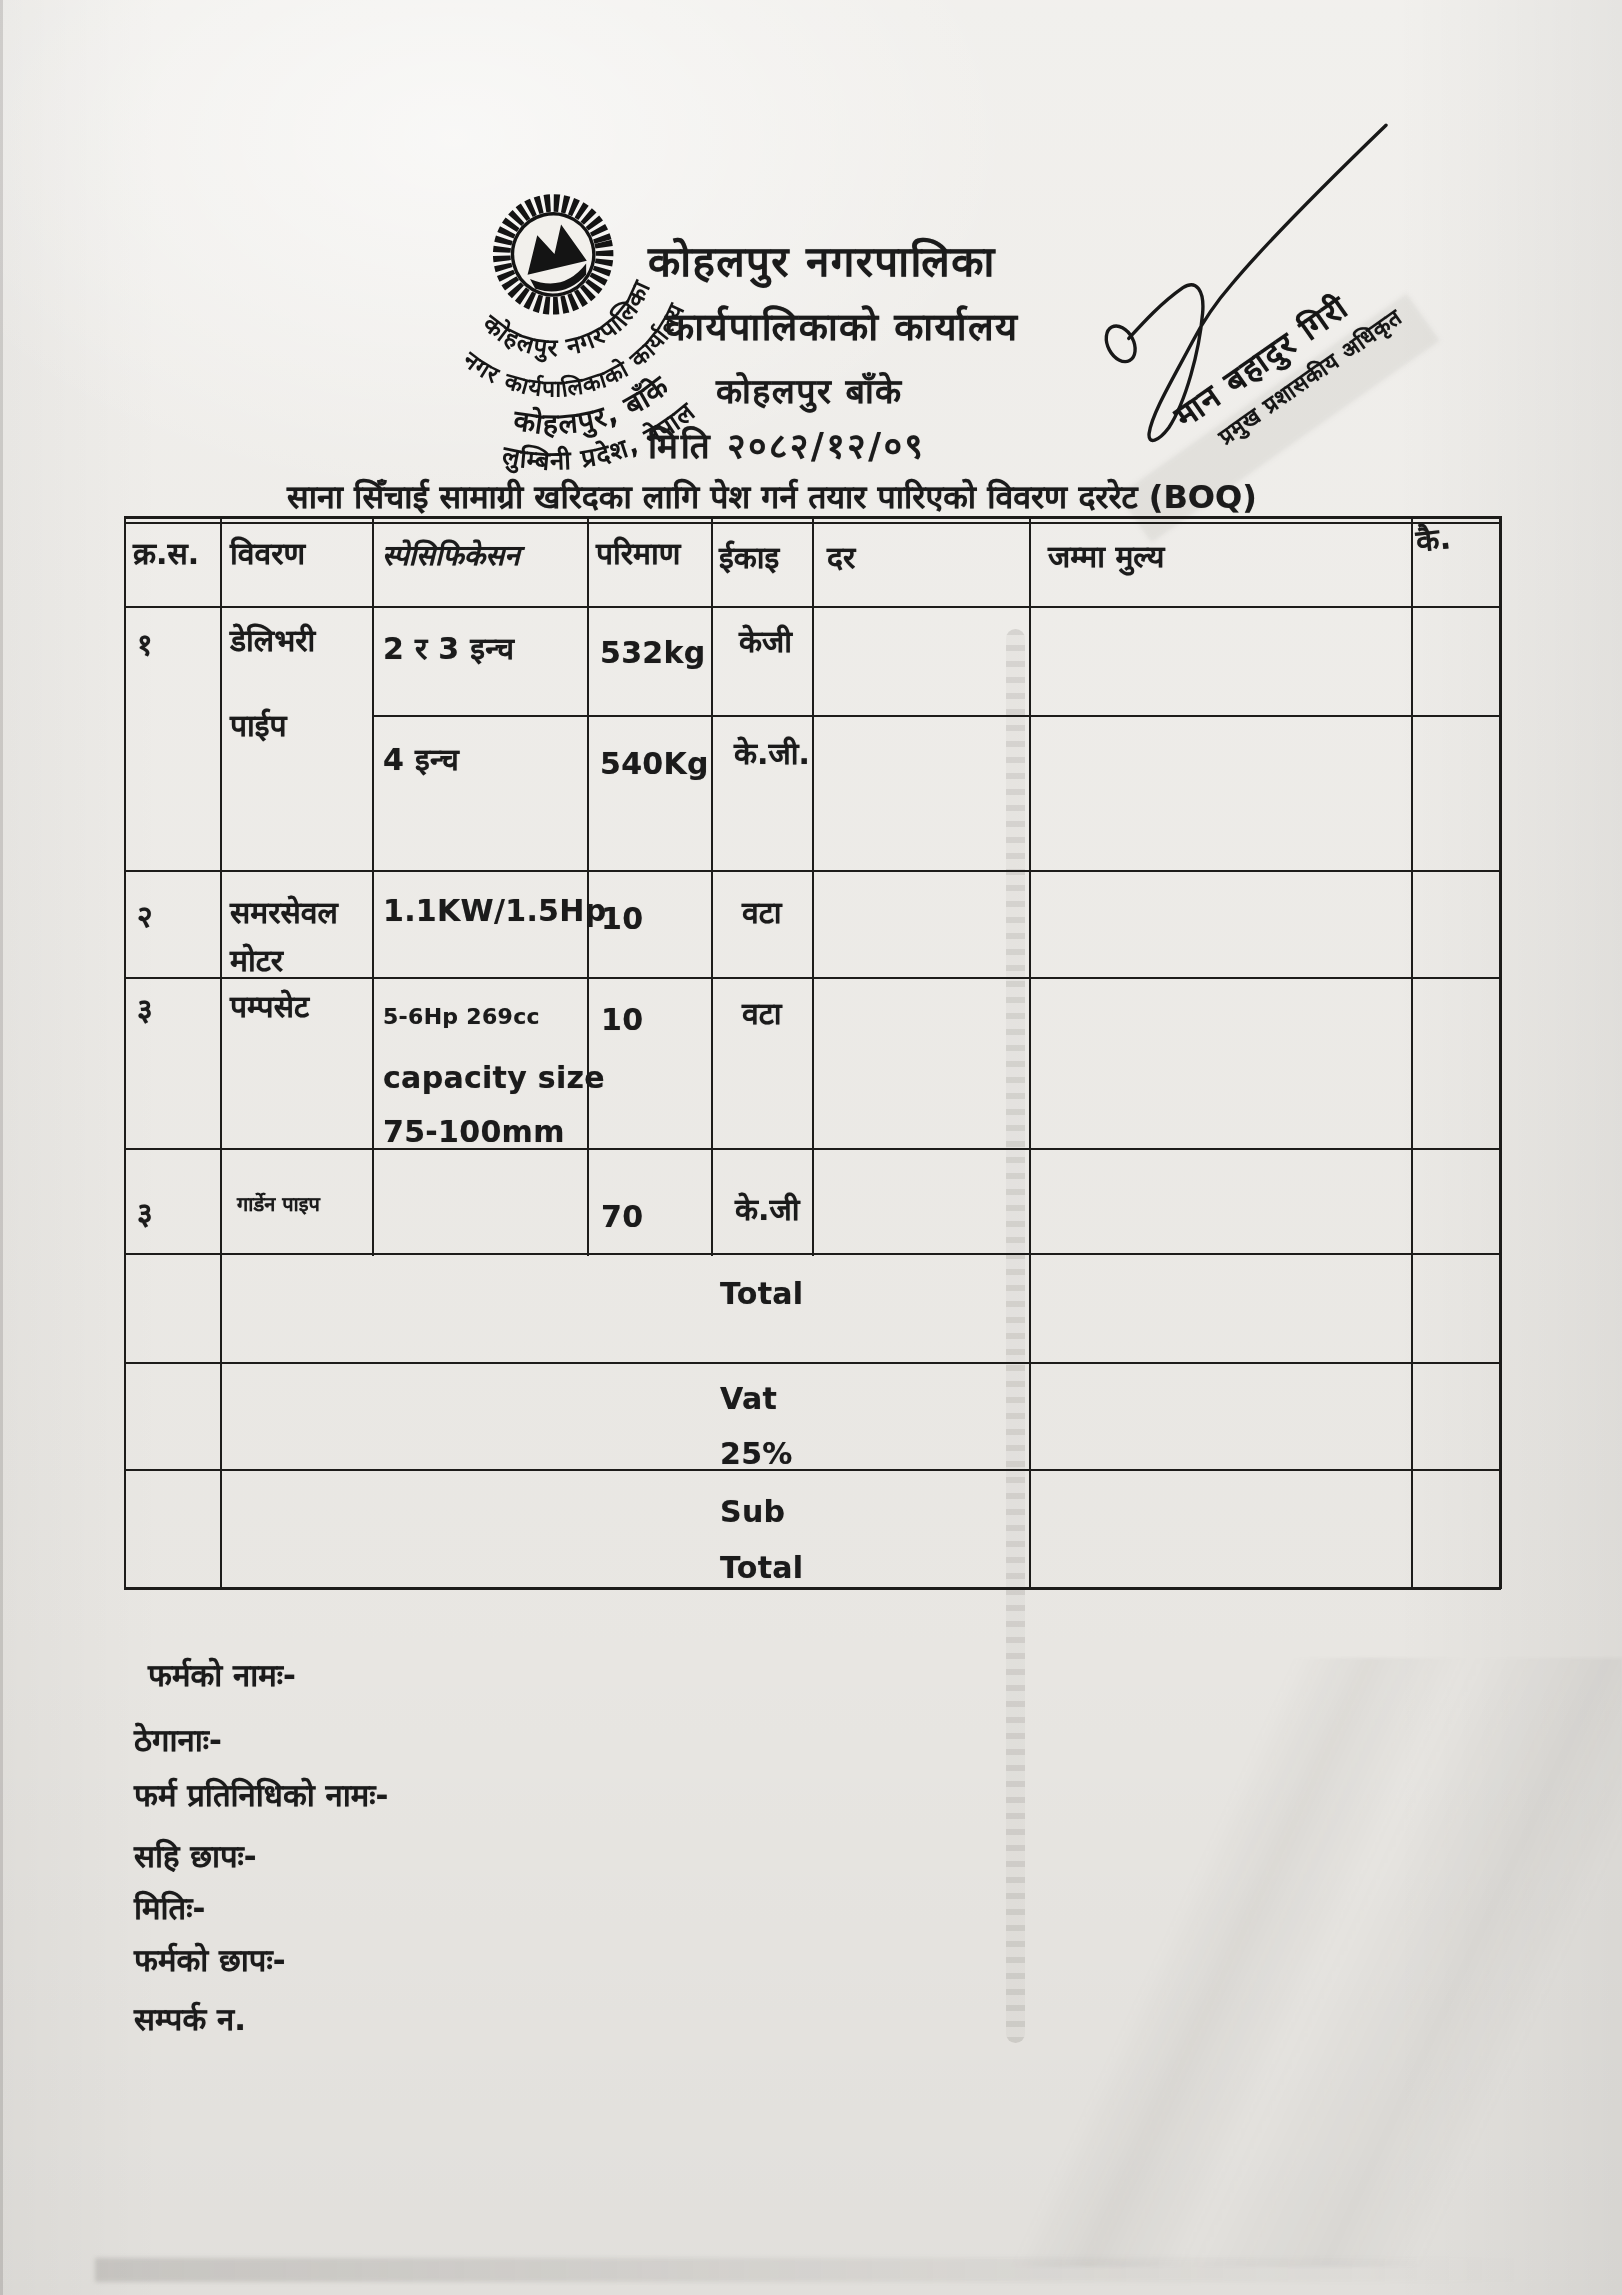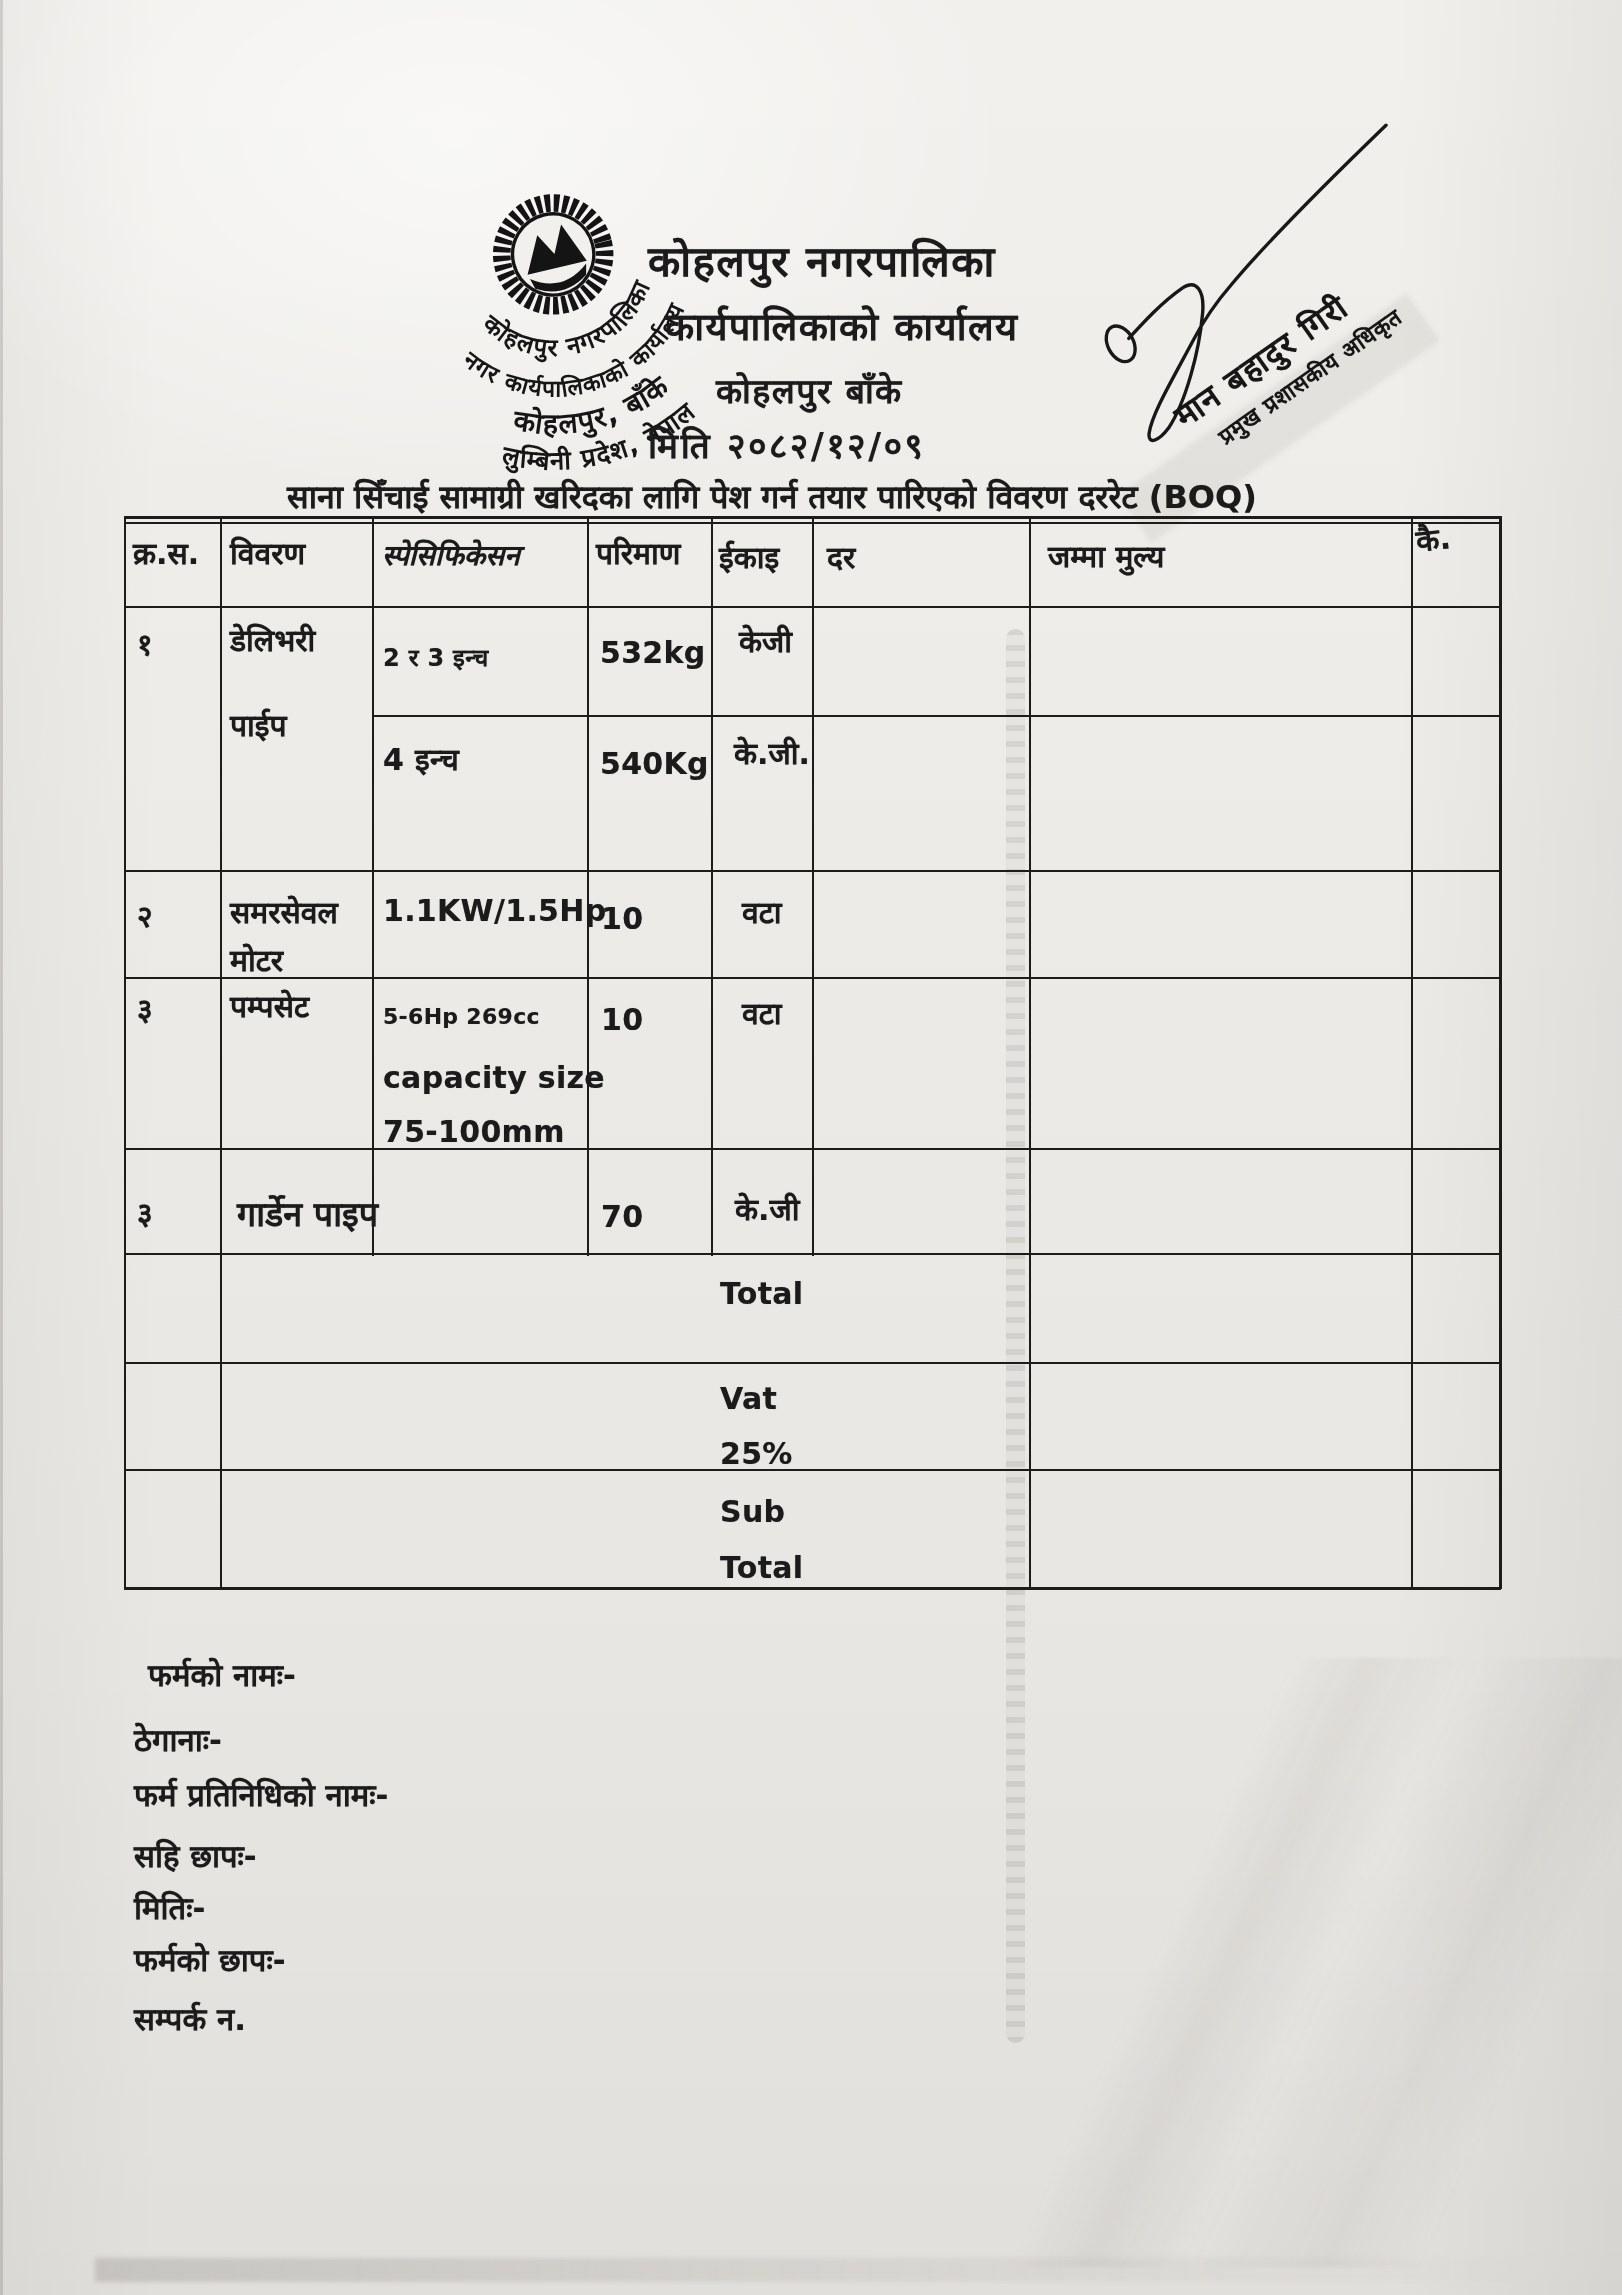--- a/index.html
+++ b/index.html
@@ -138,21 +138,21 @@
     <div class="t dv" style="left:596px;top:532px;font-size:30px;">परिमाण</div>
     <div class="t dv" style="left:719px;top:536px;font-size:30px;text-align:right;">ईकाइ</div>
     <div class="t dv" style="left:827px;top:536px;font-size:30px;">दर</div>
     <div class="t dv" style="left:1048px;top:535px;font-size:30px;">जम्मा मुल्य</div>
     <div class="t dv" style="left:1416px;top:518px;font-size:30px;transform:rotate(-6deg);">कै.</div>
 
     <div class="t dv" style="left:137px;top:623px;font-size:30px;">१</div>
     <div class="t dv" style="left:230px;top:619px;font-size:30px;">डेलिभरी</div>
     <div class="t dv" style="left:230px;top:674px;font-size:30px;margin-top:30px;">पाईप</div>
 
-    <div class="t lt" style="left:383px;top:627px;font-size:24px;margin-top:13px;">2 र 3 इन्च</div>
+    <div class="t lt" style="left:383px;top:627px;font-size:30px;">2 र 3 इन्च</div>
     <div class="t lt" style="left:600px;top:635px;font-size:30px;">532kg</div>
     <div class="t dv" style="left:739px;top:620px;font-size:30px;">केजी</div>
 
     <div class="t lt" style="left:383px;top:738px;font-size:30px;">4 इन्च</div>
     <div class="t lt" style="left:600px;top:746px;font-size:30px;">540Kg</div>
     <div class="t dv" style="left:734px;top:732px;font-size:30px;">के.जी.</div>
 
     <div class="t dv" style="left:137px;top:895px;font-size:30px;">२</div>
     <div class="t dv" style="left:230px;top:891px;font-size:30px;">समरसेवल</div>
     <div class="t dv" style="left:230px;top:939px;font-size:30px;">मोटर</div>
@@ -162,21 +162,21 @@
 
     <div class="t dv" style="left:137px;top:988px;font-size:30px;">३</div>
     <div class="t dv" style="left:230px;top:985px;font-size:30px;">पम्पसेट</div>
     <div class="t lt" style="left:383px;top:1004px;font-size:22px;">5-6Hp 269cc</div>
     <div class="t lt" style="left:383px;top:1060px;font-size:30px;">capacity size</div>
     <div class="t lt" style="left:383px;top:1114px;font-size:30px;">75-100mm</div>
     <div class="t lt" style="left:601px;top:1002px;font-size:30px;">10</div>
     <div class="t dv" style="left:742px;top:992px;font-size:30px;">वटा</div>
 
     <div class="t dv" style="left:137px;top:1192px;font-size:30px;">३</div>
-    <div class="t dv" style="left:237px;top:1190px;font-size:34px;">गार्डेन पाइप</div>
+    <div class="t dv" style="left:237px;top:1190px;font-size:20px;">गार्डेन पाइप</div>
     <div class="t lt" style="left:601px;top:1199px;font-size:30px;">70</div>
     <div class="t dv" style="left:735px;top:1188px;font-size:30px;">के.जी</div>
 
     <div class="t lt" style="left:720px;top:1276px;font-size:30px;">Total</div>
     <div class="t lt" style="left:720px;top:1381px;font-size:30px;">Vat</div>
     <div class="t lt" style="left:720px;top:1436px;font-size:30px;">25%</div>
     <div class="t lt" style="left:720px;top:1494px;font-size:30px;">Sub</div>
     <div class="t lt" style="left:720px;top:1550px;font-size:30px;">Total</div>
   </div>
 

